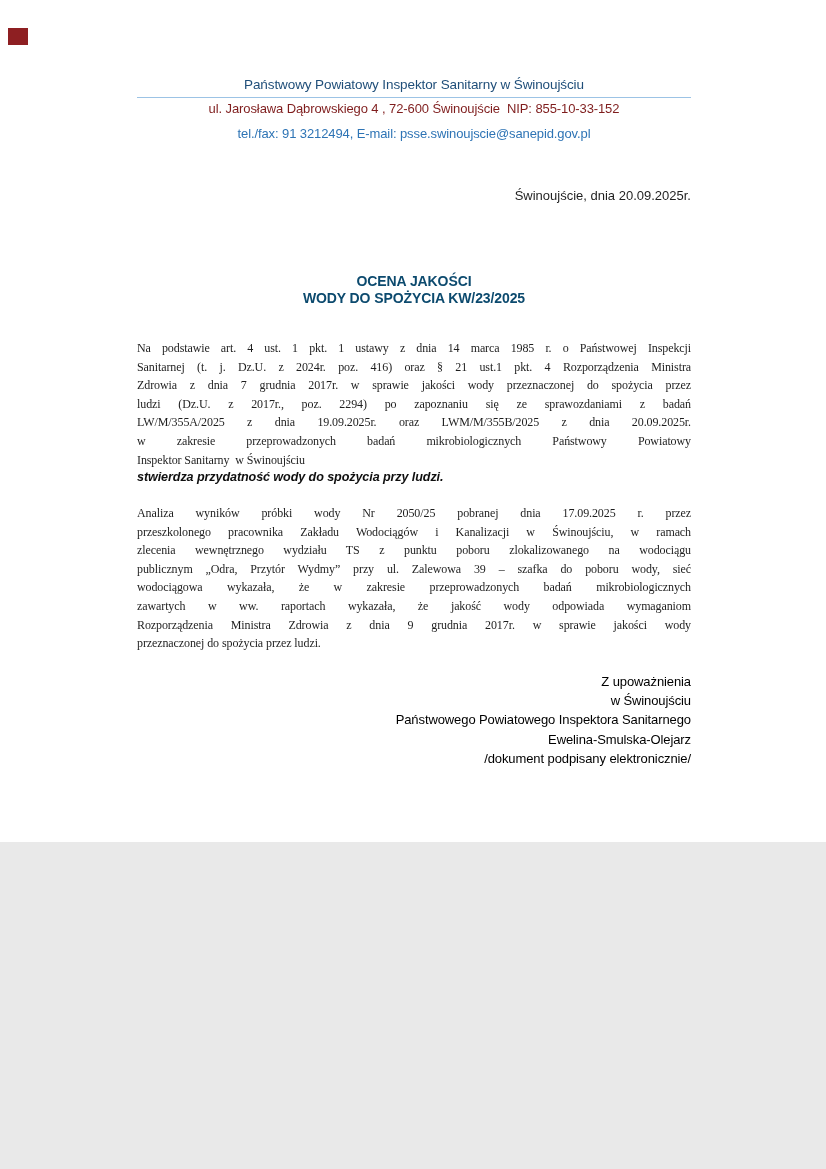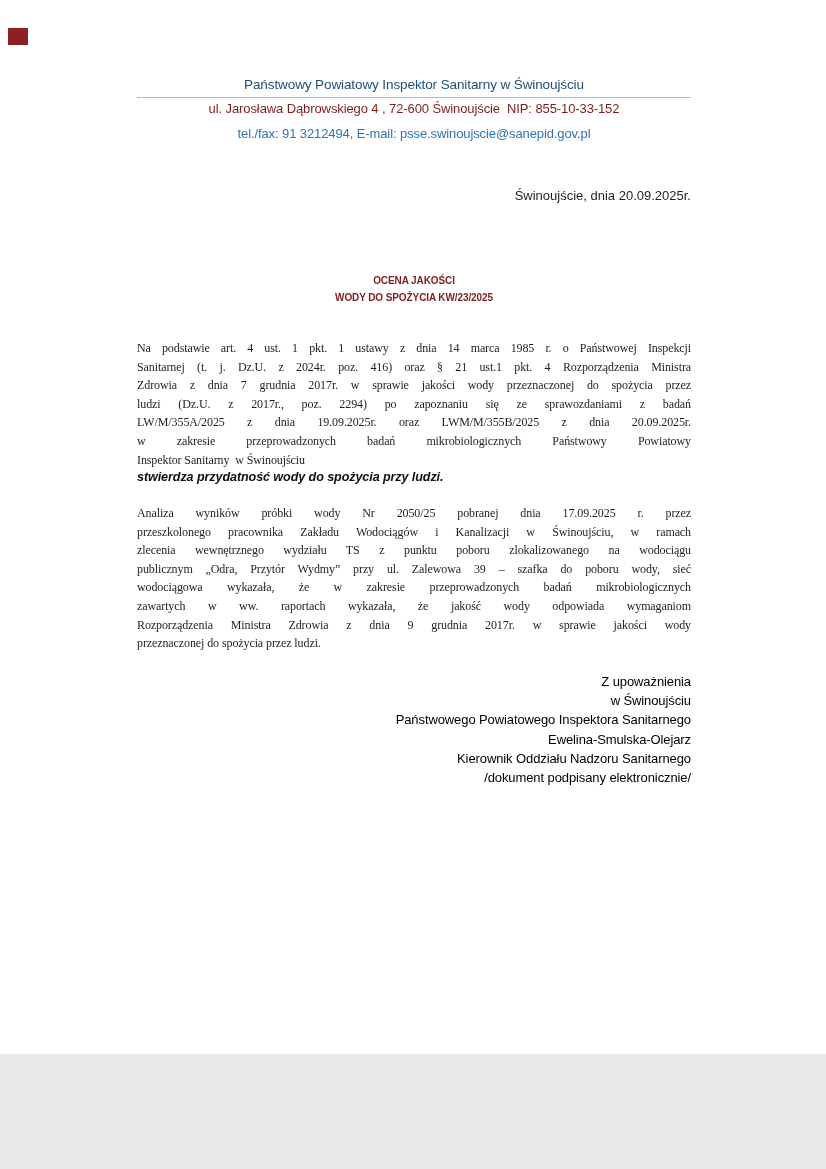--- a/index.html
+++ b/index.html
@@ -1,18 +1,18 @@
 <!DOCTYPE html>
 <html><head>
 <meta charset="utf-8">
 <style>
   html,body{margin:0;padding:0;background:#e9e9e9;}
   .page{
     position:relative;
-    width:826px;height:1054px;
+    width:826px;height:842px;
     background:#ffffff;
     font-family:"Liberation Sans", sans-serif;
     color:#1f1f1f;
     overflow:hidden;
     margin:0 auto;
   }
   .abs{position:absolute;}
   .col{left:137px;width:554px;}
 
   .org-name{
@@ -34,22 +34,22 @@
     font-size:13px;color:#2E74B5;
     letter-spacing:-0.1px;
     margin-top:8px;
   }
   .date-line{
     top:188px;text-align:right;
     font-size:13px;color:#1f1f1f;
   }
   .doc-title{
     top:273px;text-align:center;
-    font-size:10px;font-weight:bold;
-    line-height:16.5px;color:#7f1d1d;
+    font-size:14px;font-weight:bold;
+    line-height:16.5px;color:#0c4a6e;
     letter-spacing:-0.1px;
   }
   .para{
     font-size:12px;line-height:18.6px;
     letter-spacing:-0.1px;color:#1e1e1e;font-family:Liberation Serif, serif;
   }
   .para1{top:339px;}
   .para2{top:504px;}
   .line{
     text-align:justify;
@@ -113,19 +113,18 @@
     <div class="line">zawartych w ww. raportach wykazała, że jakość wody odpowiada wymaganiom</div>
     <div class="line">Rozporządzenia Ministra Zdrowia z dnia 9 grudnia 2017r. w sprawie jakości wody</div>
     <div class="line last">przeznaczonej do spożycia przez ludzi.</div>
   </div>
 
   <div class="abs col signature">
     <div>Z upoważnienia</div>
     <div>w Świnoujściu</div>
     <div>Państwowego Powiatowego Inspektora Sanitarnego</div>
     <div>Ewelina-Smulska-Olejarz</div>
-    <div>Kierownik Oddziału Nadzoru Sanitarnego</div>
     <div>/dokument podpisany elektronicznie/</div>
   </div>
 
   <div class="redaction redaction-bottom"></div>
 
 </div>
 
 </body></html>

